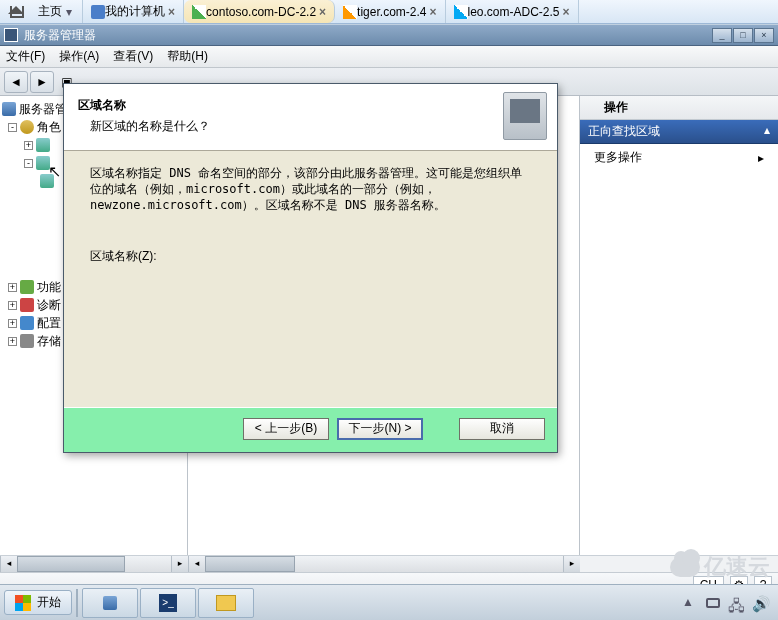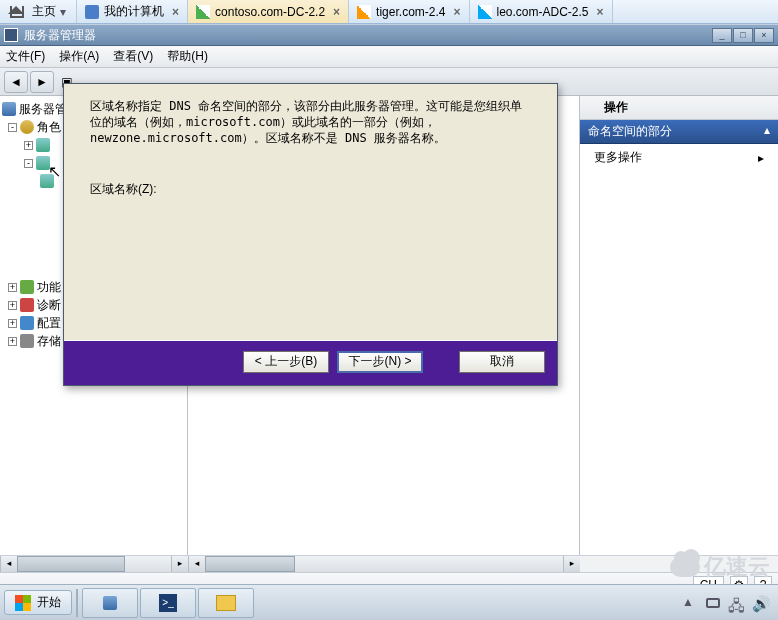--- a/index.html
+++ b/index.html
@@ -27,24 +27,24 @@
       border-right: 1px solid #b8ccde;
       cursor: pointer;
     }
     .tab {
       display: flex;
       align-items: center;
       padding: 0 8px;
       border-right: 1px solid #b8ccde;
       background: linear-gradient(#eef5fd, #d5e5f4);
       cursor: pointer;
-      gap: 5px;
     }
     .tab.active {
       background: linear-gradient(#faf0d4, #f5e5b5);
+      border-radius: 7px;
     }
     .tab .close { color: #666; font-weight: bold; margin-left: 3px; }
     .tab-icon { width: 14px; height: 14px; display: inline-block; }
     .icon-pc { background: #4a7ec9; border-radius: 2px; }
     .icon-server1 { background: linear-gradient(45deg,#4cb050 50%,#fff 50%); }
     .icon-server2 { background: linear-gradient(45deg,#ff9800 50%,#fff 50%); }
     .icon-server3 { background: linear-gradient(45deg,#03a9f4 50%,#fff 50%); }
 
     
     .window-title {
@@ -298,21 +298,21 @@
       width: 350px;
       height: 20px;
       border: 1px solid #7f9db9;
       padding: 1px 4px;
       font-family: "SimSun", monospace;
       font-size: 12px;
       background: #fff;
     }
     .dlg-buttons {
       border-top: 1px solid #fff;
-      background: #4c1d95;
+      background: #86efac;
       padding: 10px 12px 12px;
       display: flex;
       justify-content: flex-end;
       gap: 8px;
       margin-top: 120px;
     }
     .dlg-btn {
       min-width: 86px;
       height: 22px;
       background: linear-gradient(#fefefe,#e6e6de);
@@ -324,21 +324,21 @@
     .dlg-btn.default { border: 2px solid #4a6cac; }
     .home-icon { width:14px; height:12px; border:2px solid #555; border-top:none; position:relative; }
     .home-icon::before { content:""; position:absolute; top:-8px; left:-4px; border:8px solid transparent; border-bottom-color:#555; }
   </style>
 </head>
 <body>
 
 <div class="browser-tabs">
   <div class="home-btn">
     <span class="home-icon"></span>
-    <span style="margin-left:8px">主页</span>
+    <span style="margin-left:14px">主页</span>
     <span style="margin-left:4px;color:#556">▾</span>
   </div>
   <div class="tab">
     <span class="tab-icon icon-pc"></span>
     <span>我的计算机</span>
     <span class="close">×</span>
   </div>
   <div class="tab active">
     <span class="tab-icon icon-server1"></span>
     <span>contoso.com-DC-2.2</span>
@@ -428,21 +428,21 @@
         <span>存储</span>
       </div>
     </div>
   </div>
 
   <div class="center-panel"></div>
 
   <div class="right-panel">
     <div class="actions-header">操作</div>
     <div class="actions-sub">
-      <span>命名空间的部分</span>
+      <span>正向查找区域</span>
       <span style="float:right">▴</span>
     </div>
     <div class="actions-item">
       <span>更多操作</span>
       <span>▸</span>
     </div>
   </div>
 
 </div>
 
@@ -499,20 +499,27 @@
   </div>
   <div class="tb-right">
     <span class="tray-icon" style="color:#556">▲</span>
     <span class="tray-icon" style="display:inline-block;border:2px solid #556;border-radius:2px;width:14px;height:10px;position:relative"></span>
     <span class="tray-icon" style="color:#556;font-size:15px">🖧</span>
     <span class="tray-icon" style="color:#556;font-size:15px">🔊</span>
   </div>
 </div>
 
 <div class="dialog">
+  <div class="dlg-header">
+    <div class="dlg-header-text">
+      <div class="t1">区域名称</div>
+      <div class="t2">新区域的名称是什么？</div>
+    </div>
+    <div class="dlg-header-img"></div>
+  </div>
   <div class="dlg-body">
     <div class="dlg-desc">区域名称指定 DNS 命名空间的部分，该部分由此服务器管理。这可能是您组织单位的域名（例如，microsoft.com）或此域名的一部分（例如，newzone.microsoft.com）。区域名称不是 DNS 服务器名称。</div>
     <div class="dlg-label">区域名称(Z):</div>
   </div>
   <div class="dlg-buttons">
     <button class="dlg-btn">&lt; 上一步(B)</button>
     <button class="dlg-btn default">下一步(N) &gt;</button>
     <button class="dlg-btn" style="margin-left:28px">取消</button>
   </div>
 </div>

